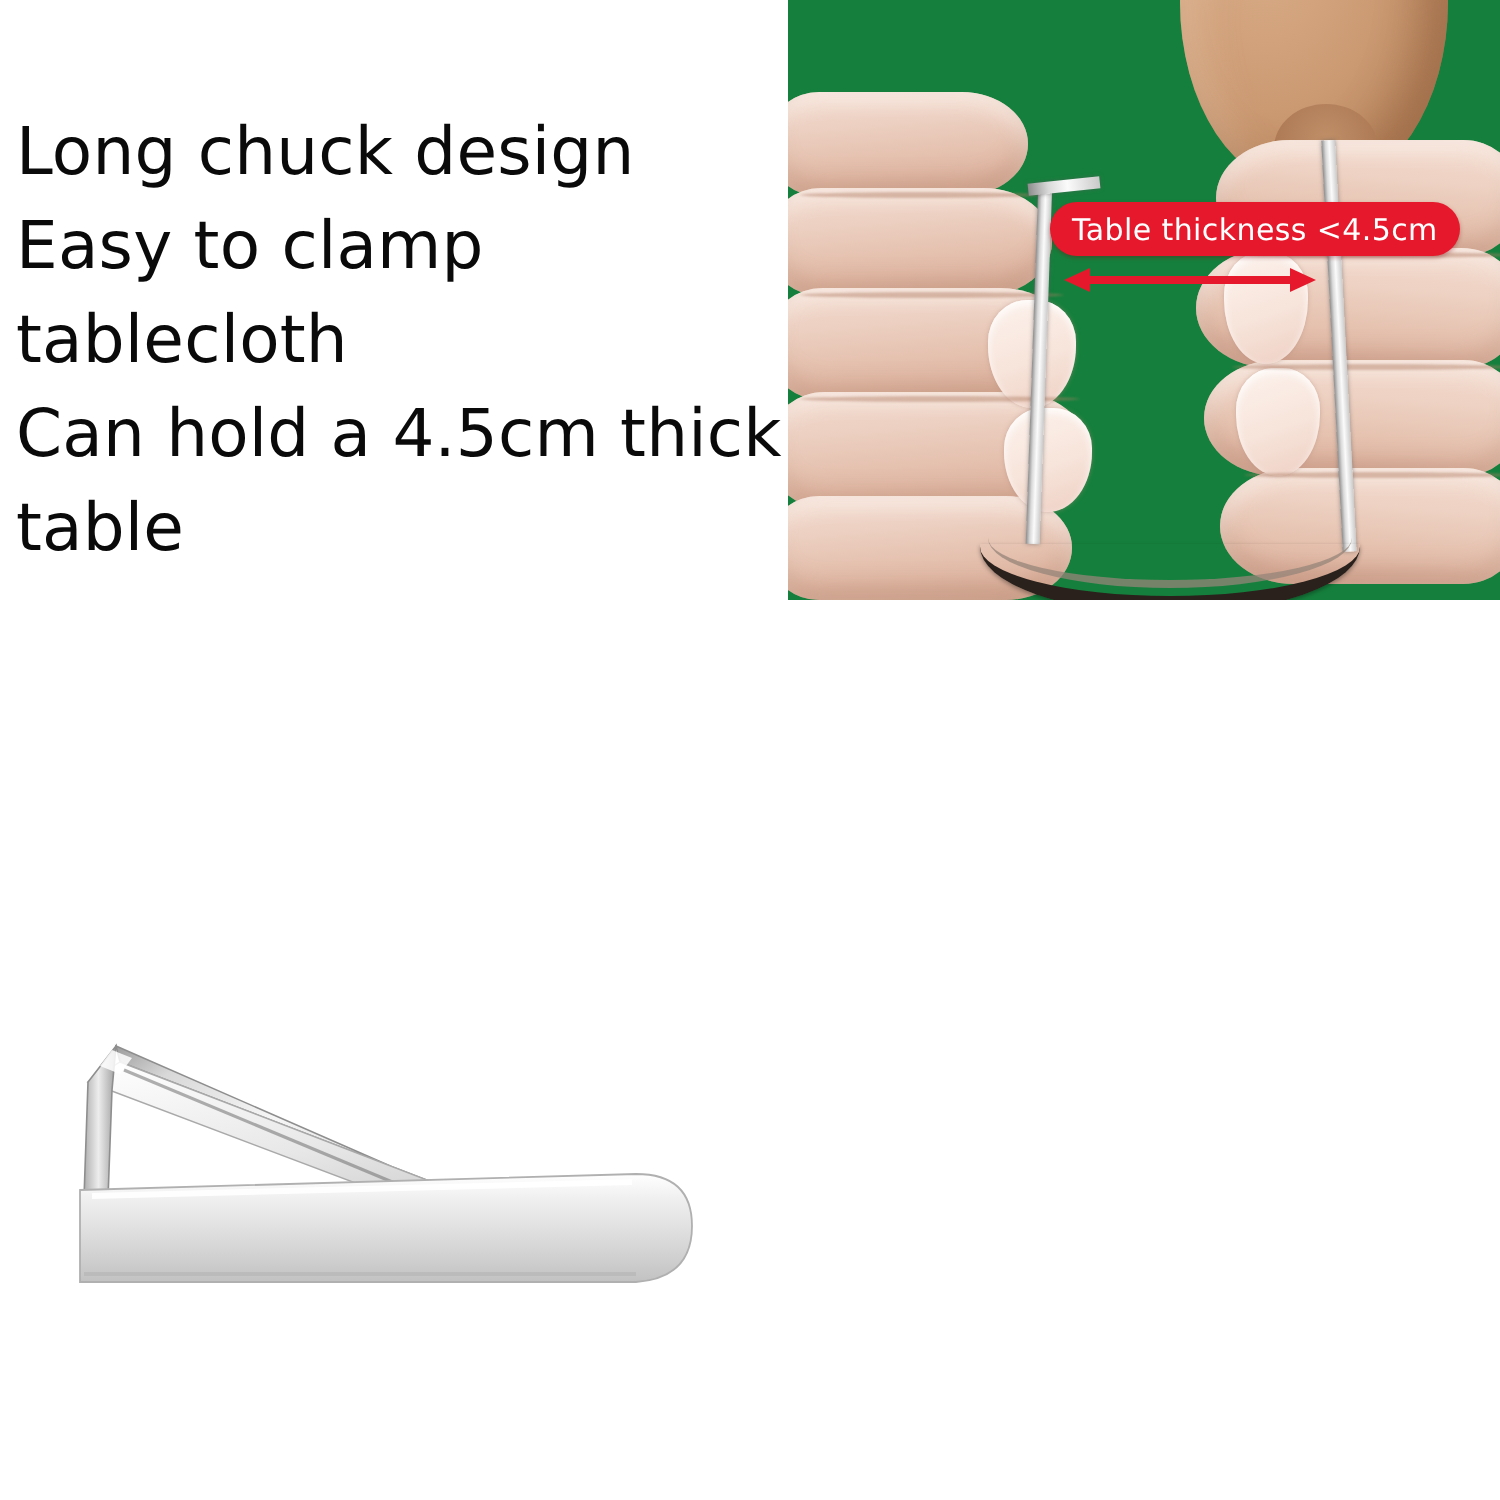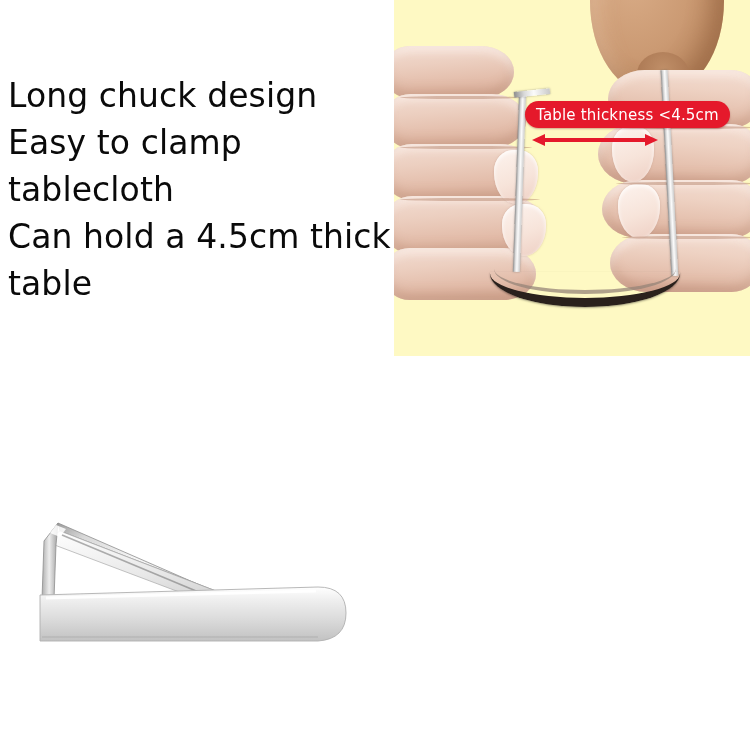--- a/index.html
+++ b/index.html
@@ -24,38 +24,38 @@
     position: absolute;
     color: #0a0a0a;
     font-size: 33px;
     line-height: 47px;
     font-weight: 400;
     letter-spacing: 0.1px;
     white-space: pre-line;
   }
   #top-left-text {
     left: 8px;
-    top: 72px;
+    top: 52px;
     width: 388px;
   }
   #bottom-right-text {
     left: 361px;
     top: 417px;
     width: 385px;
   }
 
   
   #hands-photo {
     position: absolute;
     left: 394px;
     top: 0px;
     width: 356px;
-    height: 356px;
+    height: 300px;
     overflow: hidden;
-    background: #fef9c3;
+    background: #15803d;
   }
   
   .forearm {
     position: absolute;
     left: 196px;
     top: -66px;
     width: 134px;
     height: 160px;
     border-radius: 48% 48% 46% 46% / 42% 42% 58% 58%;
     background:

